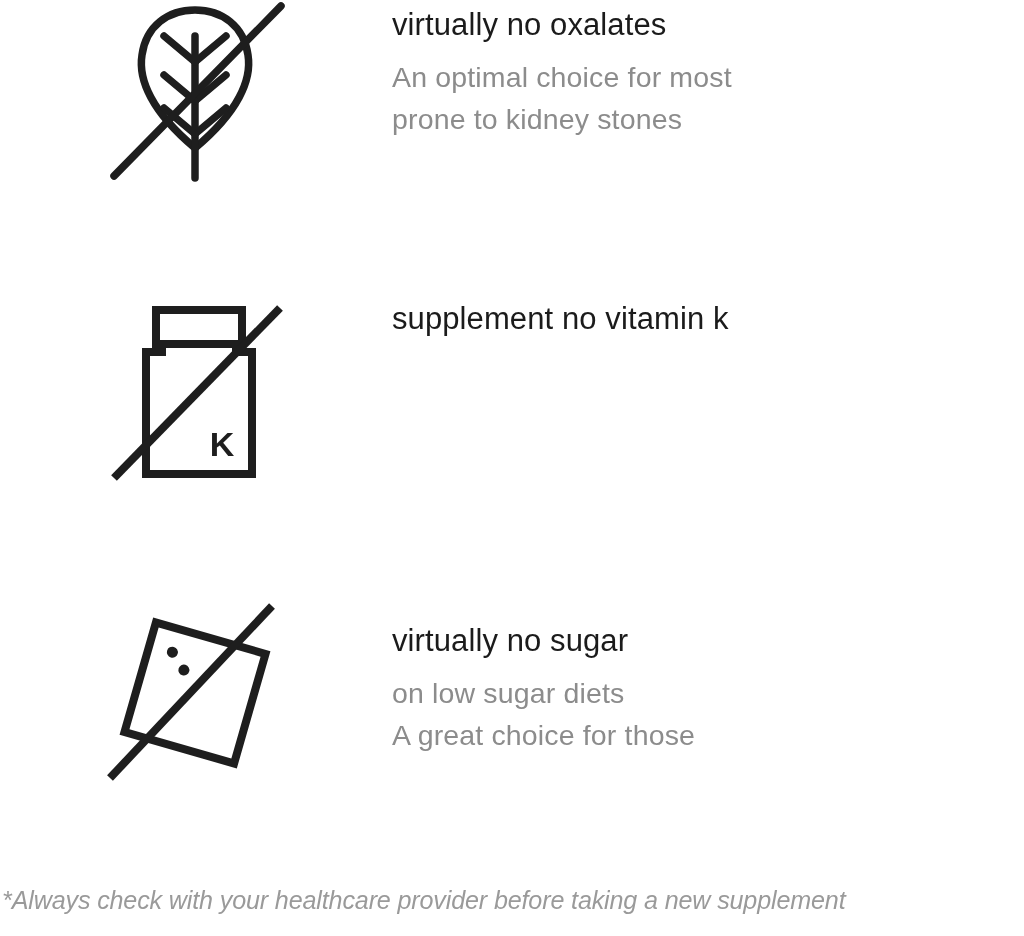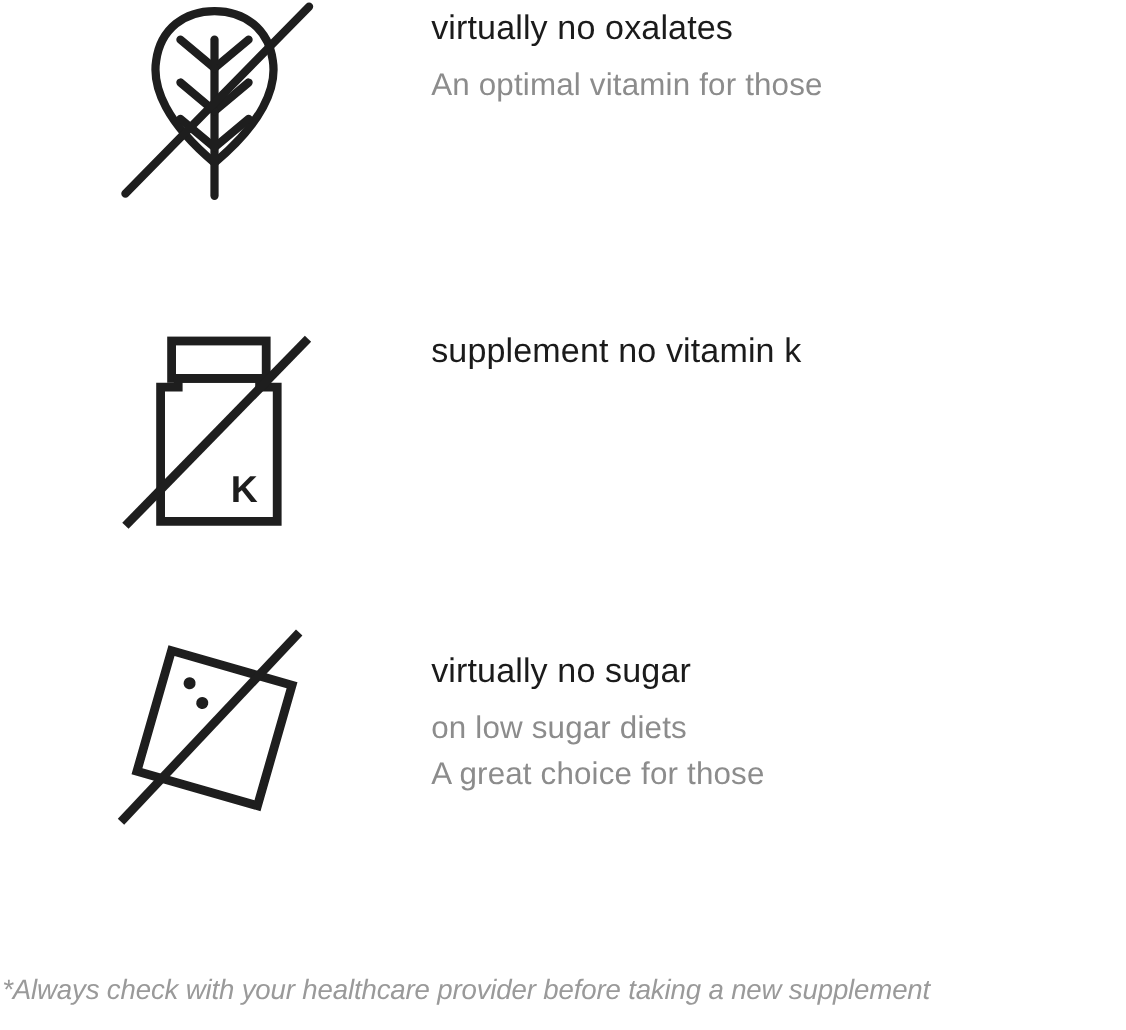--- a/index.html
+++ b/index.html
@@ -65,21 +65,21 @@
 
   
   #row-oxalates { top:0px; }
   #row-oxalates .icon-cell { padding-top:0px; }
   #row-oxalates .text-cell { padding-top:8px; }
 
   #row-vitamink { top:292px; }
   #row-vitamink .icon-cell { padding-top:8px; }
   #row-vitamink .text-cell { padding-top:10px; }
 
-  #row-sugar { top:565px; }
+  #row-sugar { top:596px; }
   #row-sugar .icon-cell { padding-top:2px; }
   #row-sugar .text-cell { padding-top:28px; }
 
   
   #footnote {
     position:absolute;
     left:2px;
     top:886px;
     width:1022px;
     font-family:"Liberation Sans", sans-serif;
@@ -121,21 +121,22 @@
           <line x1="95" y1="134" x2="64" y2="108"></line>
         </g>
 
         <line x1="14" y1="176" x2="181" y2="6" stroke="#1e1e1e" stroke-width="7.5" stroke-linecap="round"></line>
       </svg>
     </div>
 
     <div class="text-cell">
       <div class="feature-title">virtually no oxalates</div>
       <div class="feature-desc">
-        <span class="line">An optimal vitamin for those</span>
+        <span class="line">An optimal choice for most</span>
+        <span class="line">prone to kidney stones</span>
       </div>
     </div>
   </div>
 
   <div class="feature" id="row-vitamink">
 
     <div class="icon-cell">
       <svg width="190" height="190" viewBox="0 0 190 190">
         <g fill="none" stroke="#1e1e1e" stroke-width="8" stroke-linejoin="miter">
 

